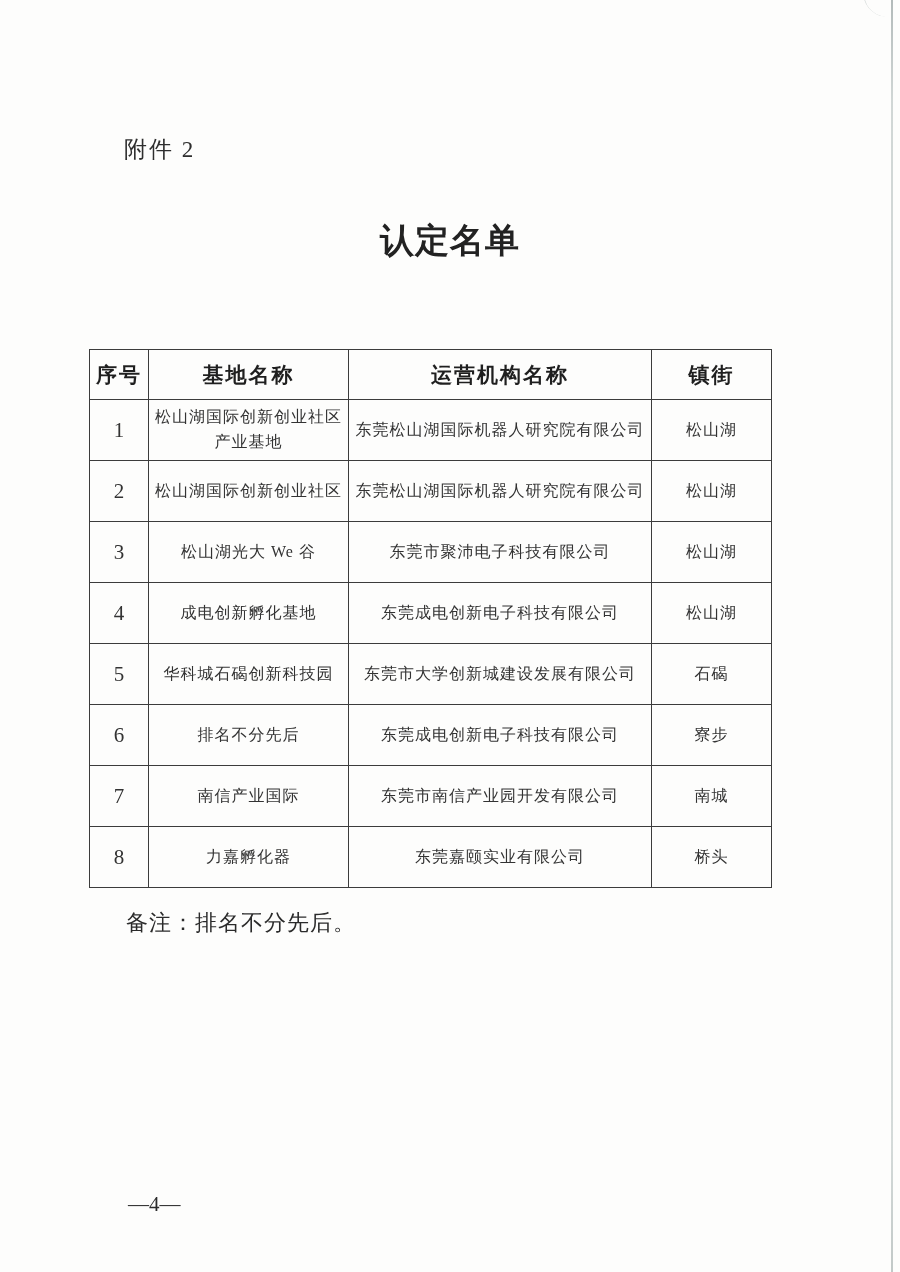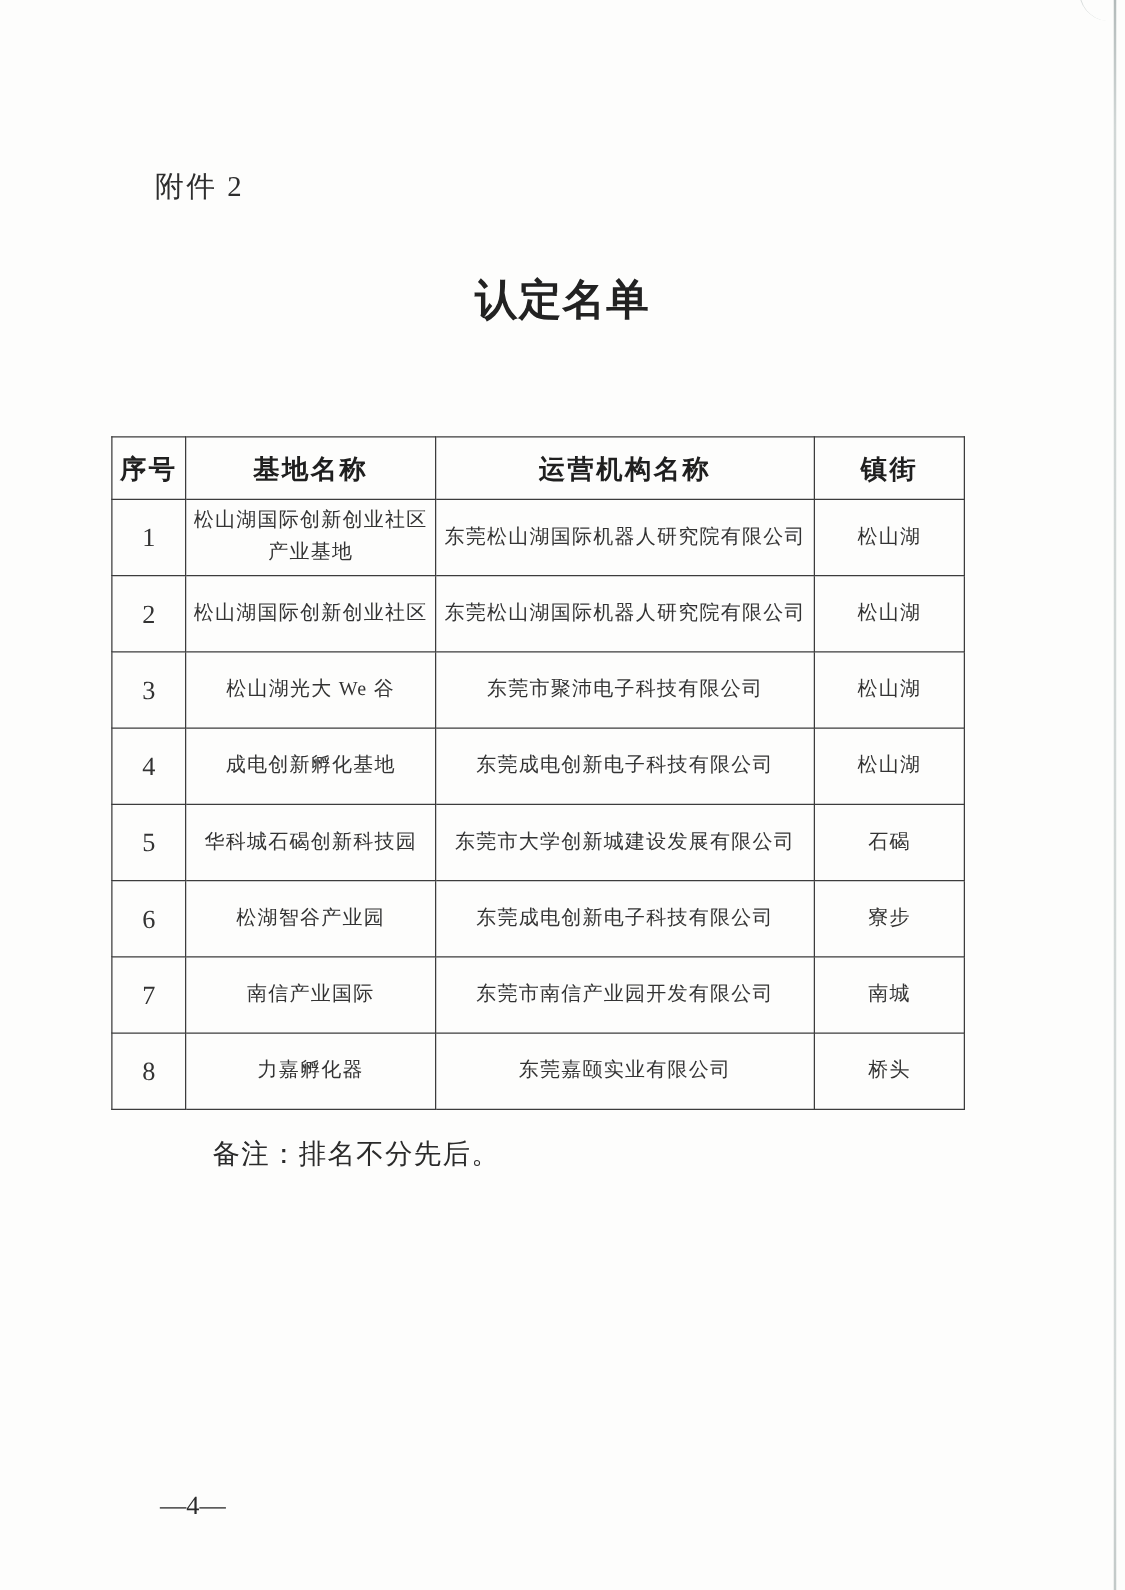--- a/index.html
+++ b/index.html
@@ -97,21 +97,20 @@
   td.col-no    { font-size: 21px; letter-spacing: 0; }
 
   .note {
     position: absolute;
     left: 126px;
     top: 908px;
     font-size: 22px;
     letter-spacing: 1px;
     color: #2b2b2b;
     white-space: nowrap;
-    margin-left: 44px;
   }
 
   .page-number {
     position: absolute;
     left: 128px;
     top: 1192px;
     font-size: 21px;
     color: #2b2b2b;
     letter-spacing: 0;
     white-space: nowrap;
@@ -167,21 +166,21 @@
           <td class="col-town">松山湖</td>
         </tr>
         <tr>
           <td class="col-no">5</td>
           <td class="col-base">华科城石碣创新科技园</td>
           <td class="col-operator">东莞市大学创新城建设发展有限公司</td>
           <td class="col-town">石碣</td>
         </tr>
         <tr>
           <td class="col-no">6</td>
-          <td class="col-base">松湖智谷产业园</td>
+          <td class="col-base">排名不分先后</td>
           <td class="col-operator">东莞成电创新电子科技有限公司</td>
           <td class="col-town">寮步</td>
         </tr>
         <tr>
           <td class="col-no">7</td>
           <td class="col-base">南信产业国际</td>
           <td class="col-operator">东莞市南信产业园开发有限公司</td>
           <td class="col-town">南城</td>
         </tr>
         <tr>

